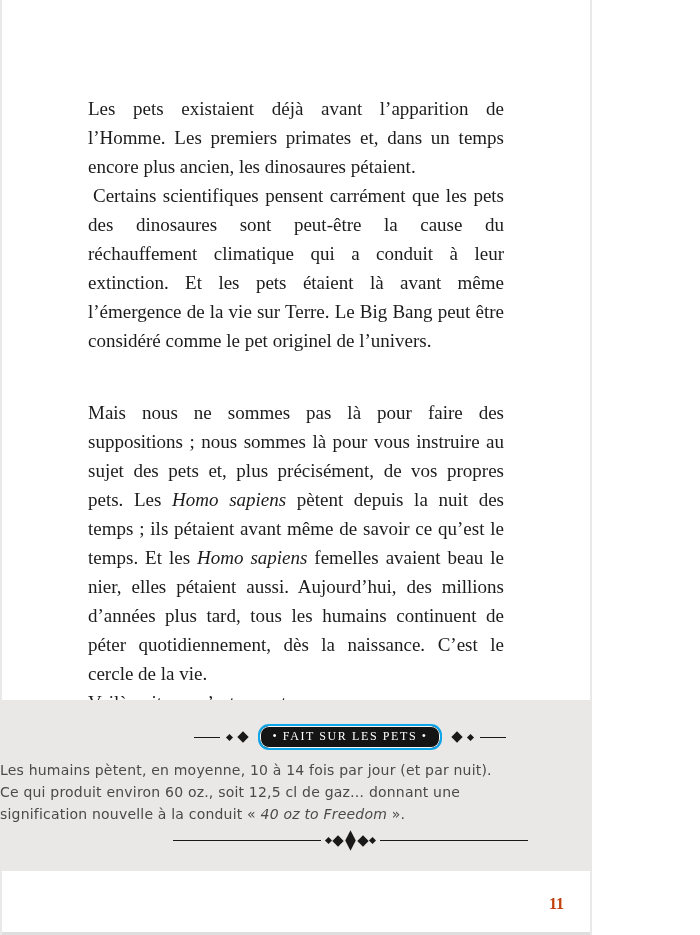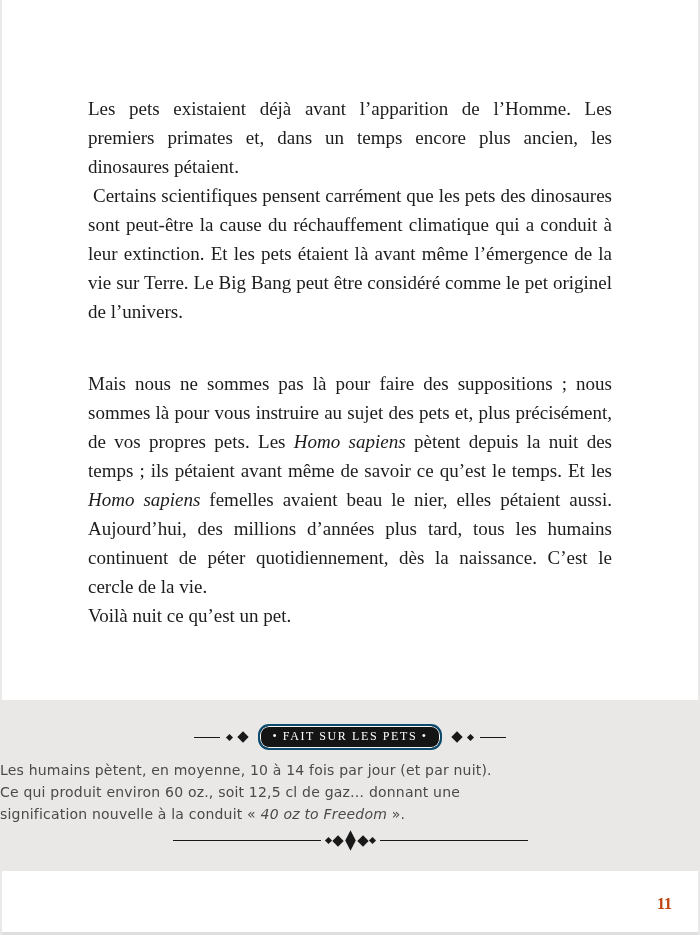--- a/index.html
+++ b/index.html
@@ -4,21 +4,21 @@
 <style>
   * { margin: 0; padding: 0; box-sizing: border-box; }
   html, body { background: #ffffff; }
   body {
     width: 700px;
     height: 935px;
     font-family: "Liberation Serif", "DejaVu Serif", serif;
   }
   .page {
     position: relative;
-    width: 700px;
+    width: 592px;
     height: 935px;
     background: #ffffff;
     overflow: hidden;
     box-shadow: inset 2px 0 0 #e9e9e9, inset -2px 0 0 #e9e9e9, inset 0 -3px 0 #dedede;
   }
   .content {
     padding: 94px 88px 0 88px;
     color: #1c1c1c;
     font-size: 19px;
     line-height: 29px;
@@ -53,21 +53,21 @@
   .diamond {
     display: inline-block;
     background: #191919;
     transform: rotate(45deg);
   }
   .d-sm { width: 5px; height: 5px; }
   .d-md { width: 8px; height: 8px; }
   .d-wide { width: 11px; height: 11px; transform: rotate(45deg) skew(18deg, 18deg); }
   .fact-badge {
     background: #141414;
-    border: 2px solid #0c4a6e;
+    border: 2px solid #0ea5e9;
     box-shadow: inset 0 0 0 1px #f7f6f4;
     border-radius: 11px;
     color: #ffffff;
     font-family: "Liberation Serif", "DejaVu Serif", serif;
     font-size: 12px;
     letter-spacing: 1.6px;
     padding: 3px 12px 4px 12px;
     white-space: nowrap;
     margin: 0 4px;
   }

